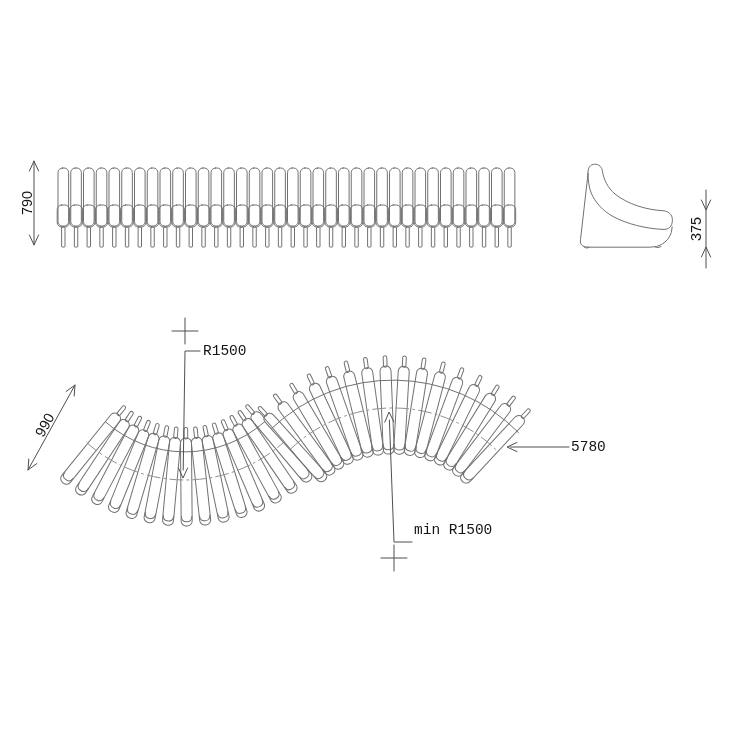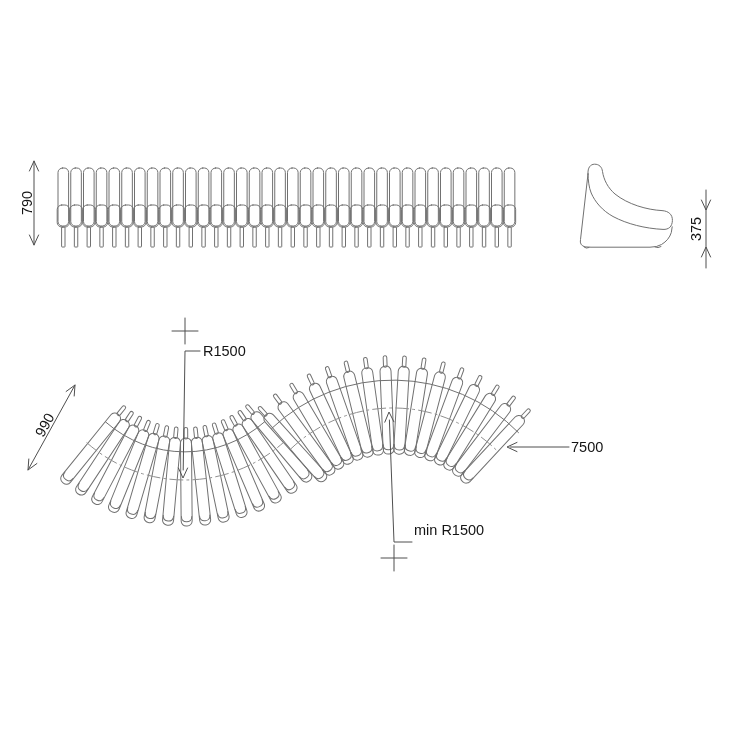--- a/index.html
+++ b/index.html
@@ -3,21 +3,21 @@
 <meta charset="utf-8">
 <style>
   html,body{margin:0;padding:0;background:#ffffff;}
   #stage{position:relative;width:740px;height:740px;background:#ffffff;overflow:hidden;
          font-family:"Liberation Sans", sans-serif;}
   #stage svg{position:absolute;left:0;top:0;}
   .lbl{position:absolute;font-size:14.5px;color:#141414;white-space:nowrap;line-height:1;
        transform-origin:center center;}
   .lbl.rot90{transform:translate(-50%,-50%) rotate(-90deg);}
   .lbl.rot990{transform:translate(-50%,-50%) rotate(-61deg);}
-  .lbl.vmid{transform:translate(0,-50%);}
+  .lbl.vmid{transform:translate(0,-50%);font-family:Liberation Mono, monospace;}
 </style>
 </head>
 <body>
 
 <div id="stage">
   <svg id="drawing" width="740" height="740" viewBox="0 0 740 740">
     <g id="front-view">
         <g>
           <rect fill="none" stroke-width="1" stroke-linejoin="round" stroke-linecap="round" stroke="#717171" x="58.00" y="168" width="10.6" height="58" rx="4.5"></rect>
           <rect fill="none" stroke-width="1" stroke-linejoin="round" stroke-linecap="round" stroke="#717171" x="57.20" y="205" width="12.2" height="22" rx="4.5"></rect>
@@ -385,14 +385,14 @@
         <line fill="none" stroke-width="1" stroke-linejoin="round" stroke-linecap="round" stroke="#4f4f4f" x1="569" y1="447" x2="510" y2="447"></line>
         <path fill="none" stroke-width="1" stroke-linejoin="round" stroke-linecap="round" stroke="#4f4f4f" d="M517.0,442.4 L507,447 L517.0,451.6"></path>
       </g>
   </svg>
 
   <div class="lbl rot90" style="left:27px;top:203px">790</div>
   <div class="lbl rot90" style="left:696px;top:229px">375</div>
   <div class="lbl rot990" style="left:45px;top:425px">990</div>
   <div class="lbl vmid" style="left:203px;top:351px">R1500</div>
   <div class="lbl vmid" style="left:414px;top:530px">min R1500</div>
-  <div class="lbl vmid" style="left:571px;top:447px">7500</div>
+  <div class="lbl vmid" style="left:571px;top:447px">5780</div>
 </div>
 
 </body></html>

